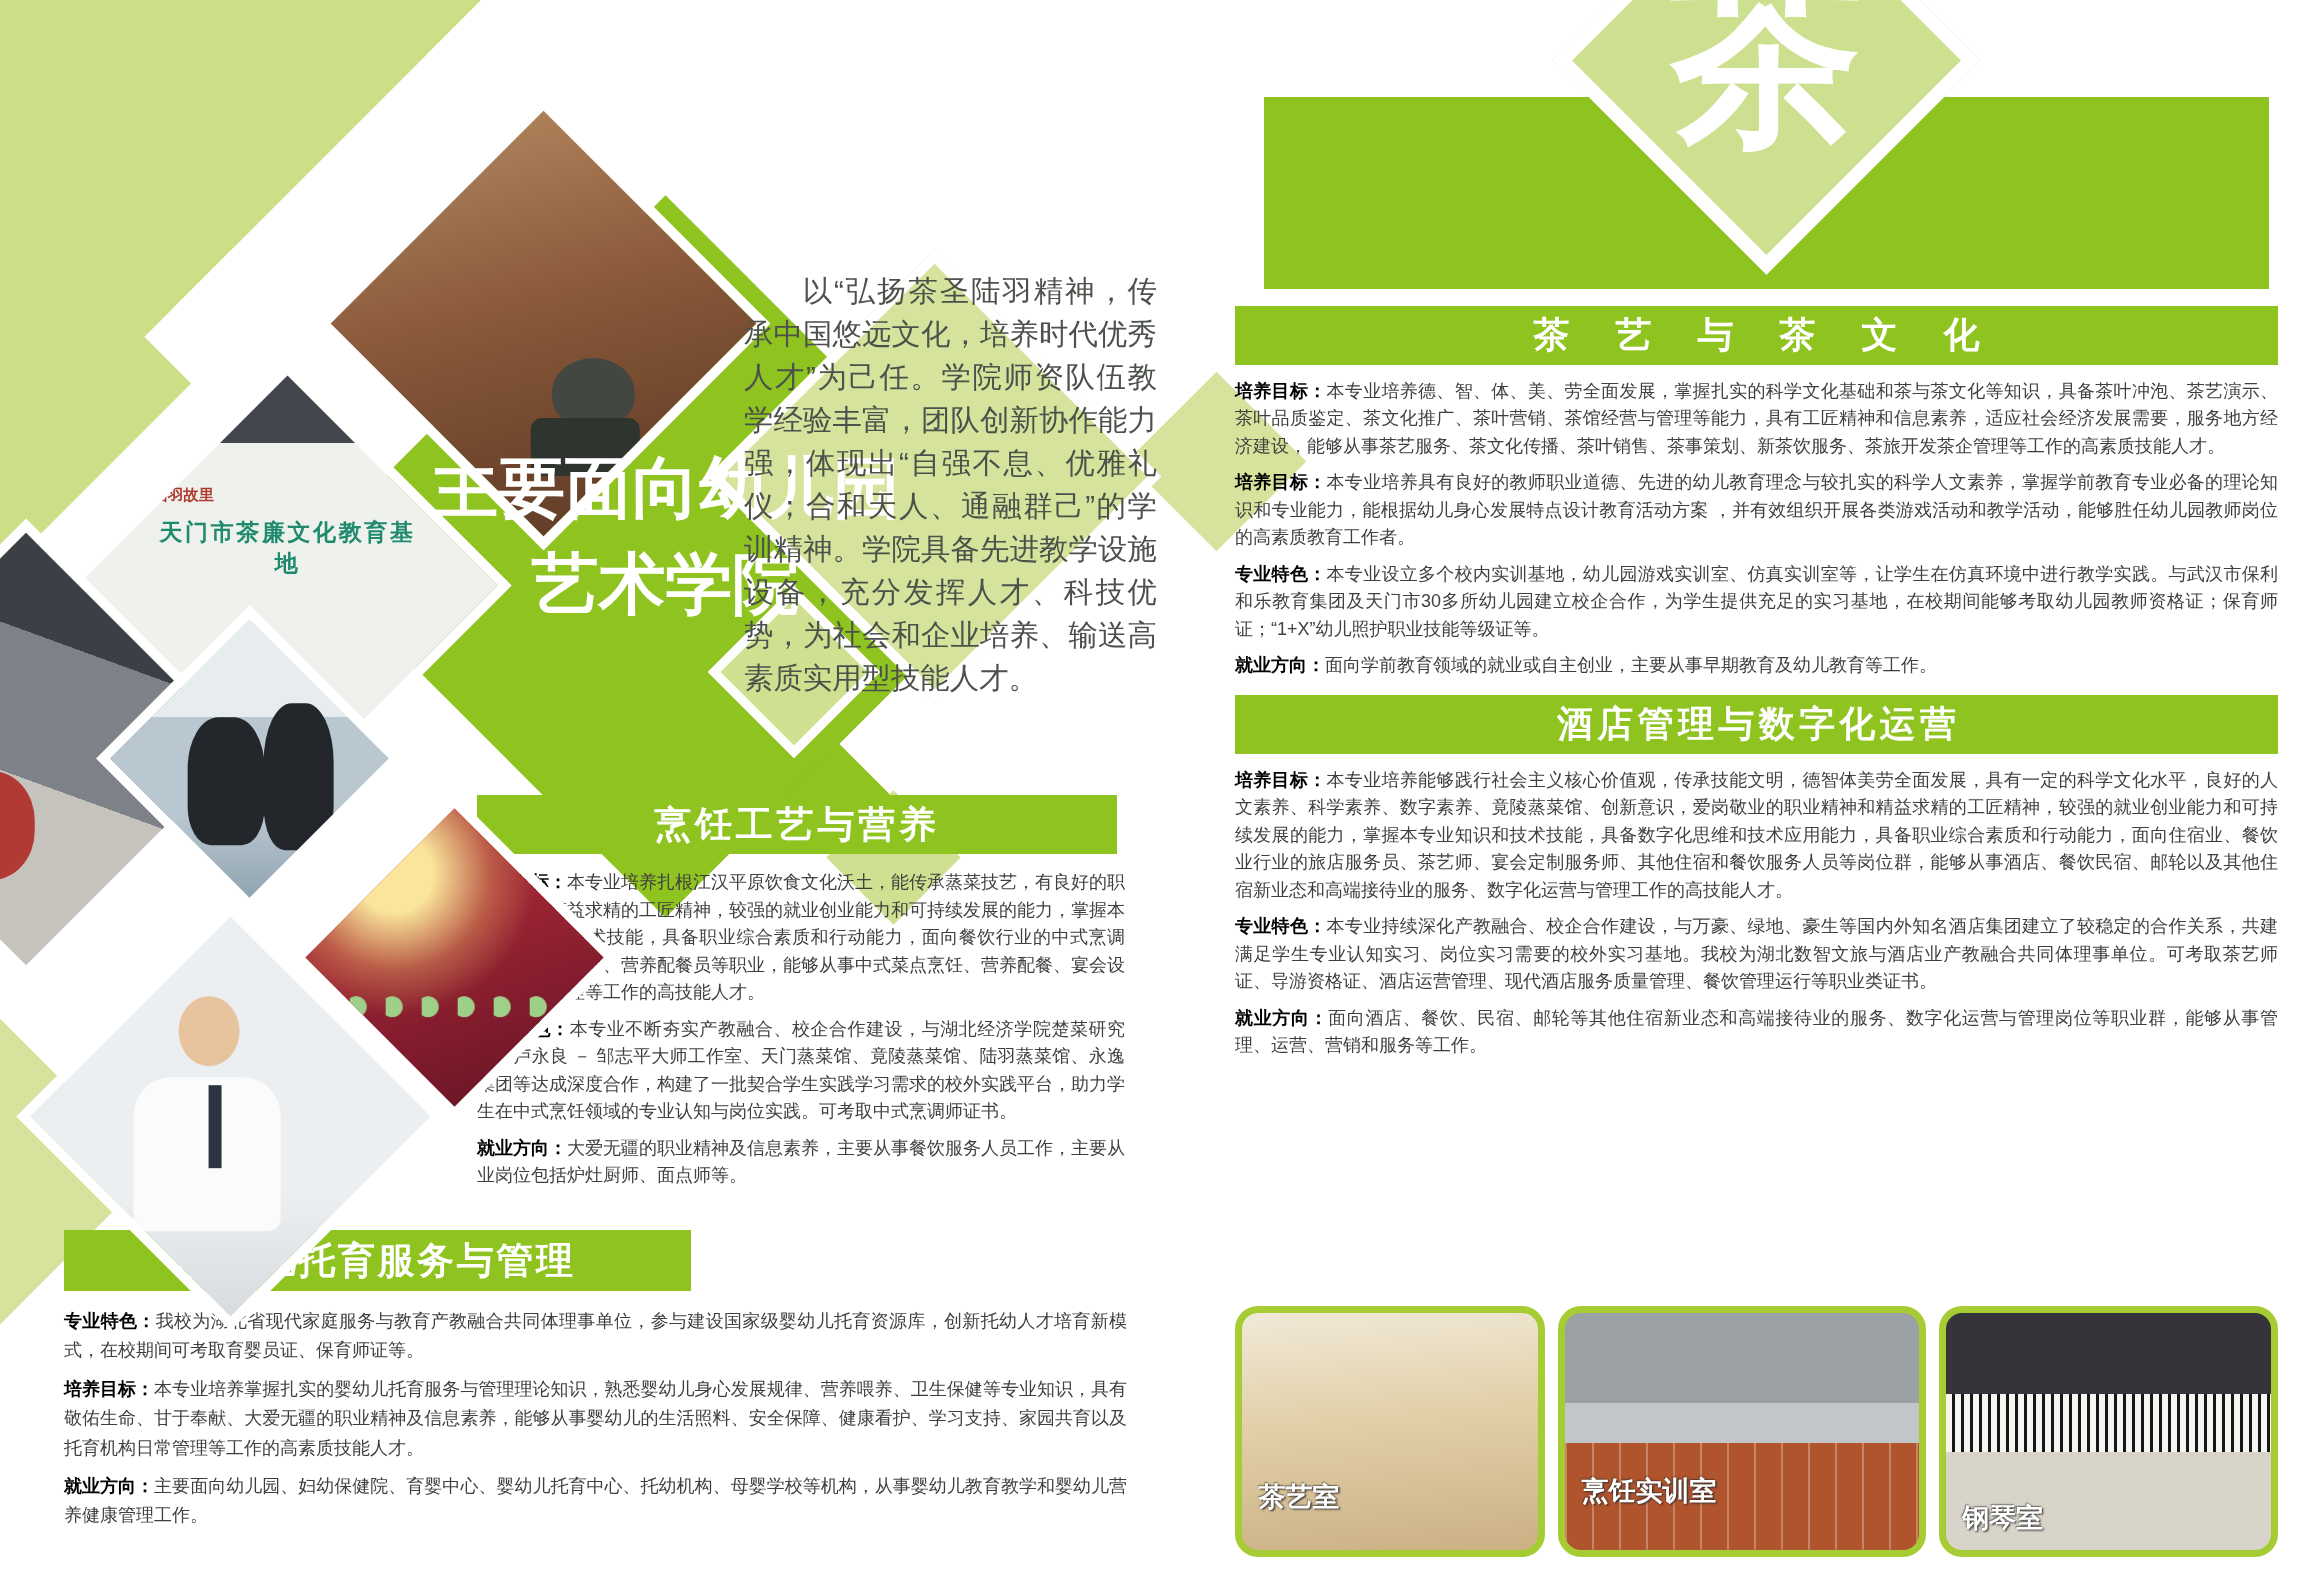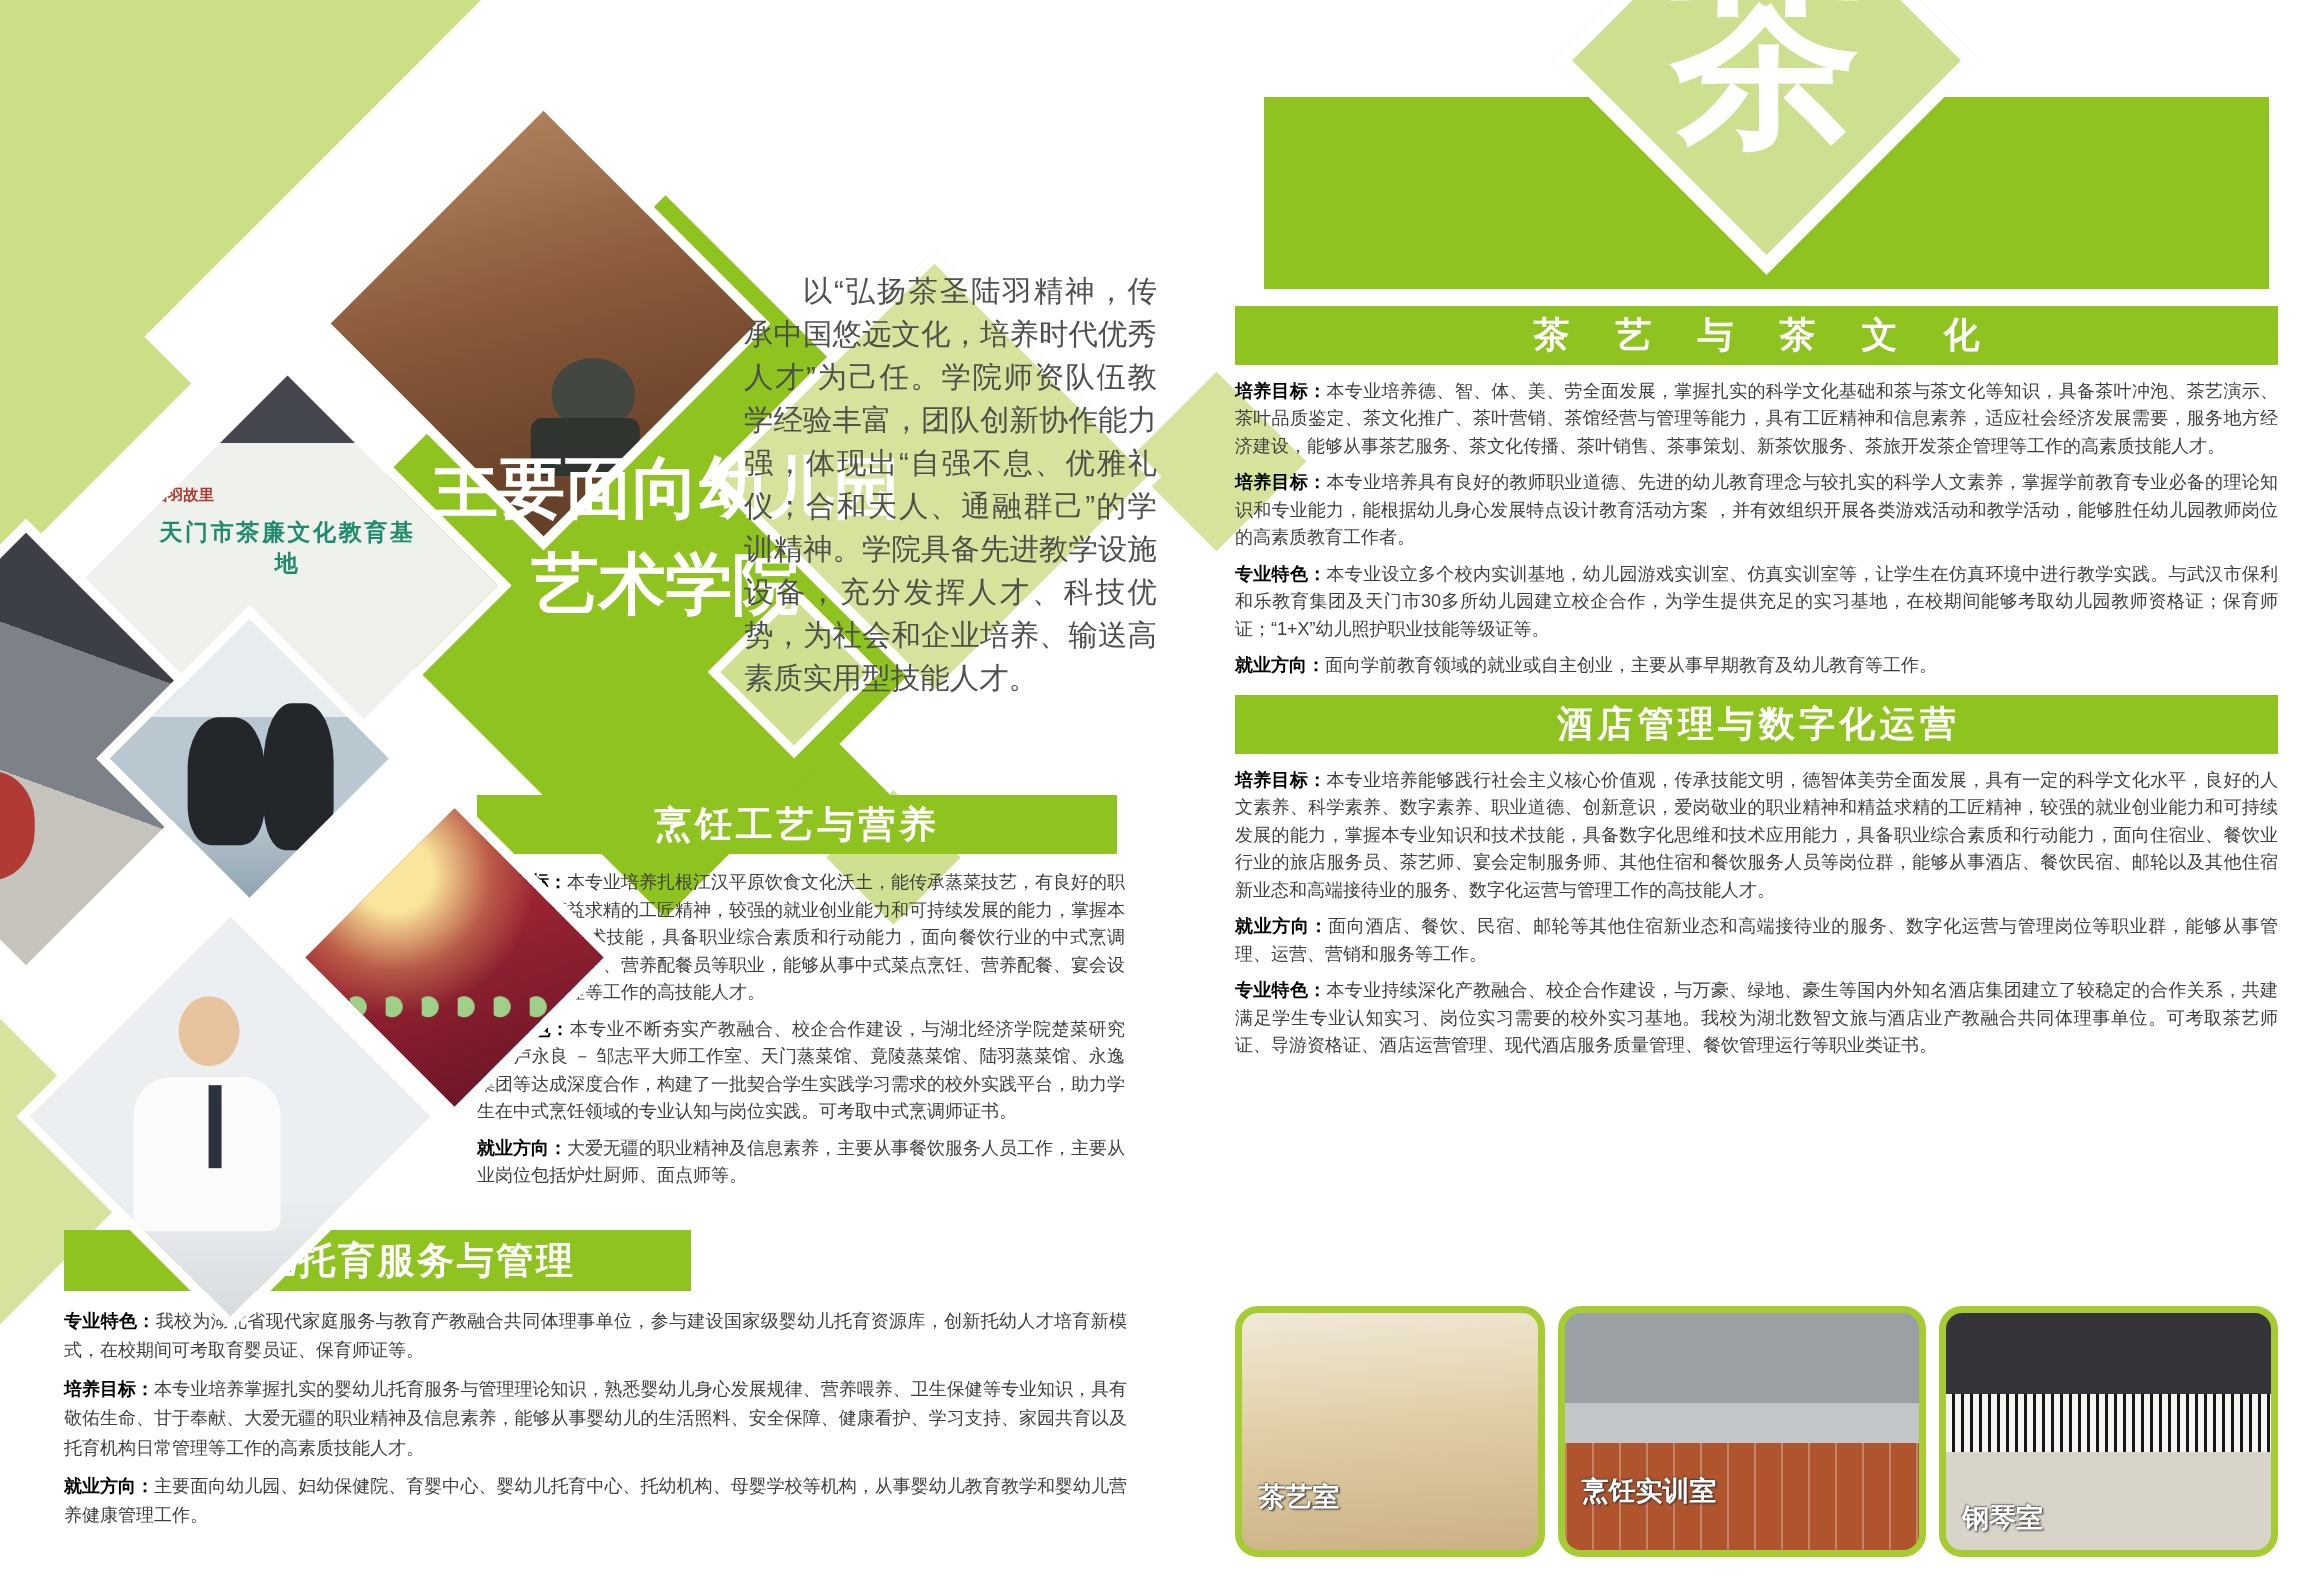--- a/index.html
+++ b/index.html
@@ -190,23 +190,23 @@
     </div>
     <p class="para"><b>培养目标：</b><span>本专业培养德、智、体、美、劳全面发展，掌握扎实的科学文化基础和茶与茶文化等知识，具备茶叶冲泡、茶艺演示、茶叶品质鉴定、茶文化推广、茶叶营销、茶馆经营与管理等能力，具有工匠精神和信息素养，适应社会经济发展需要，服务地方经济建设，能够从事茶艺服务、茶文化传播、茶叶销售、茶事策划、新茶饮服务、茶旅开发茶企管理等工作的高素质技能人才。</span></p>
 
     <p class="para"><b>培养目标：</b><span>本专业培养具有良好的教师职业道德、先进的幼儿教育理念与较扎实的科学人文素养，掌握学前教育专业必备的理论知识和专业能力，能根据幼儿身心发展特点设计教育活动方案 ，并有效组织开展各类游戏活动和教学活动，能够胜任幼儿园教师岗位的高素质教育工作者。</span></p>
     <p class="para"><b>专业特色：</b><span>本专业设立多个校内实训基地，幼儿园游戏实训室、仿真实训室等，让学生在仿真环境中进行教学实践。与武汉市保利和乐教育集团及天门市30多所幼儿园建立校企合作，为学生提供充足的实习基地，在校期间能够考取幼儿园教师资格证；保育师证；“1+X”幼儿照护职业技能等级证等。</span></p>
     <p class="para"><b>就业方向：</b><span>面向学前教育领域的就业或自主创业，主要从事早期教育及幼儿教育等工作。</span></p>
 
     <div class="band2">
       <span class="ls3">酒店管理与数字化运营</span>
     </div>
-    <p class="para"><b>培养目标：</b><span>本专业培养能够践行社会主义核心价值观，传承技能文明，德智体美劳全面发展，具有一定的科学文化水平，良好的人文素养、科学素养、数字素养、职业道德、创新意识，爱岗敬业的职业精神和精益求精的工匠精神，较强的就业创业能力和可持续发展的能力，掌握本专业知识和技术技能，具备数字化思维和技术应用能力，具备职业综合素质和行动能力，面向住宿业、餐饮业行业的旅店服务员、茶艺师、宴会定制服务师、其他住宿和餐饮服务人员等岗位群，能够从事酒店、餐饮民宿、邮轮以及其他住宿新业态和高端接待业的服务、数字化运营与管理工作的高技能人才。</span></p>
+    <p class="para"><b>培养目标：</b><span>本专业培养能够践行社会主义核心价值观，传承技能文明，德智体美劳全面发展，具有一定的科学文化水平，良好的人文素养、科学素养、数字素养、竟陵蒸菜馆、创新意识，爱岗敬业的职业精神和精益求精的工匠精神，较强的就业创业能力和可持续发展的能力，掌握本专业知识和技术技能，具备数字化思维和技术应用能力，具备职业综合素质和行动能力，面向住宿业、餐饮业行业的旅店服务员、茶艺师、宴会定制服务师、其他住宿和餐饮服务人员等岗位群，能够从事酒店、餐饮民宿、邮轮以及其他住宿新业态和高端接待业的服务、数字化运营与管理工作的高技能人才。</span></p>
+    <p class="para"><b>专业特色：</b><span>本专业持续深化产教融合、校企合作建设，与万豪、绿地、豪生等国内外知名酒店集团建立了较稳定的合作关系，共建满足学生专业认知实习、岗位实习需要的校外实习基地。我校为湖北数智文旅与酒店业产教融合共同体理事单位。可考取茶艺师证、导游资格证、酒店运营管理、现代酒店服务质量管理、餐饮管理运行等职业类证书。</span></p>
     <p class="para"><b>就业方向：</b><span>面向酒店、餐饮、民宿、邮轮等其他住宿新业态和高端接待业的服务、数字化运营与管理岗位等职业群，能够从事管理、运营、营销和服务等工作。</span></p>
-    <p class="para"><b>专业特色：</b><span>本专业持续深化产教融合、校企合作建设，与万豪、绿地、豪生等国内外知名酒店集团建立了较稳定的合作关系，共建满足学生专业认知实习、岗位实习需要的校外实习基地。我校为湖北数智文旅与酒店业产教融合共同体理事单位。可考取茶艺师证、导游资格证、酒店运营管理、现代酒店服务质量管理、餐饮管理运行等职业类证书。</span></p>
   </div>
 
   <div class="prow">
     <div class="pcard pc1">
       <span class="plabel lab1">茶艺室</span>
     </div>
     <div class="pcard pc3">
       <span class="plabel lab3">烹饪实训室</span>
     </div>
     <div class="pcard pc2">

